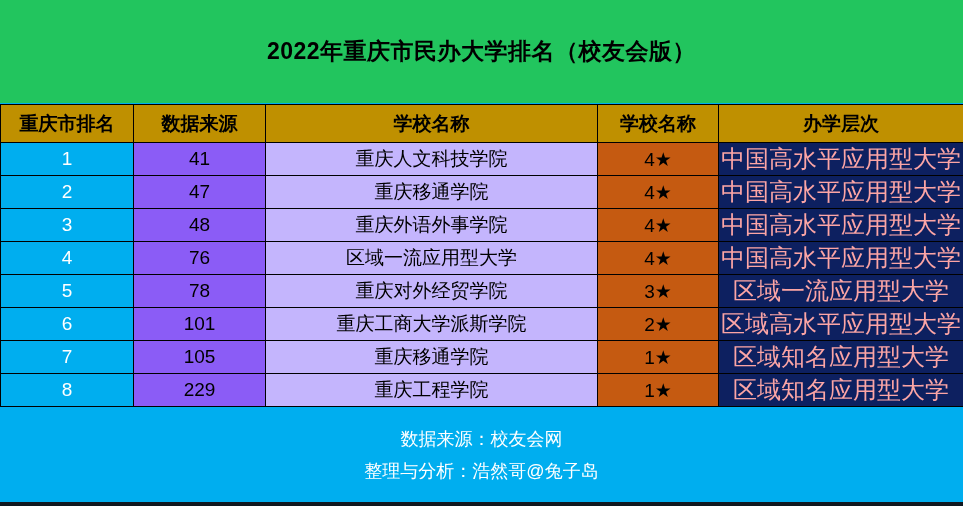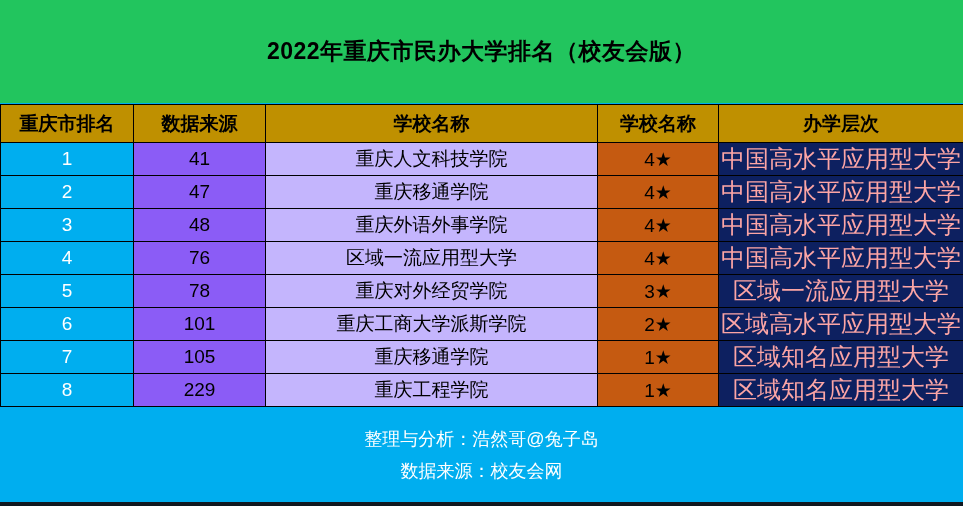--- a/index.html
+++ b/index.html
@@ -212,19 +212,19 @@
           <td class="c-local">8</td>
           <td class="c-national">229</td>
           <td class="c-school">重庆工程学院</td>
           <td class="c-star">1★</td>
           <td class="c-level">区域知名应用型大学</td>
         </tr>
       </tbody>
   </table>
 
   <div id="footer">
+    <div class="footer-line">数据来源：校友会网</div>
     <div class="footer-line">整理与分析：浩然哥@兔子岛</div>
-    <div class="footer-line">数据来源：校友会网</div>
   </div>
 
   <div id="bottom-strip"></div>
 
 </div>
 
 </body></html>

